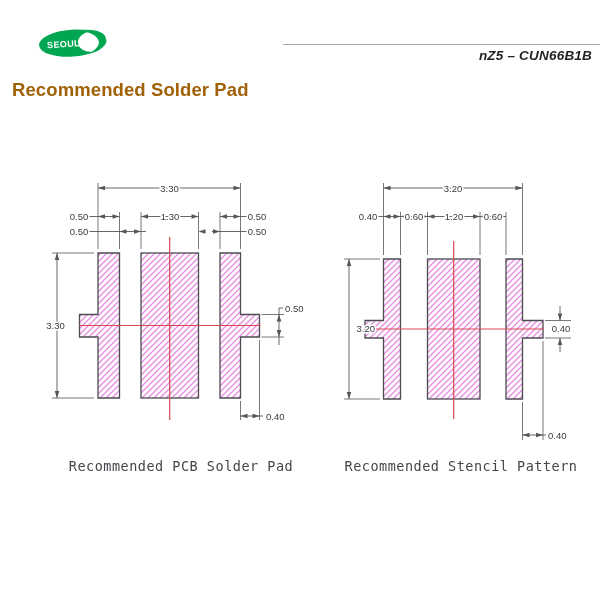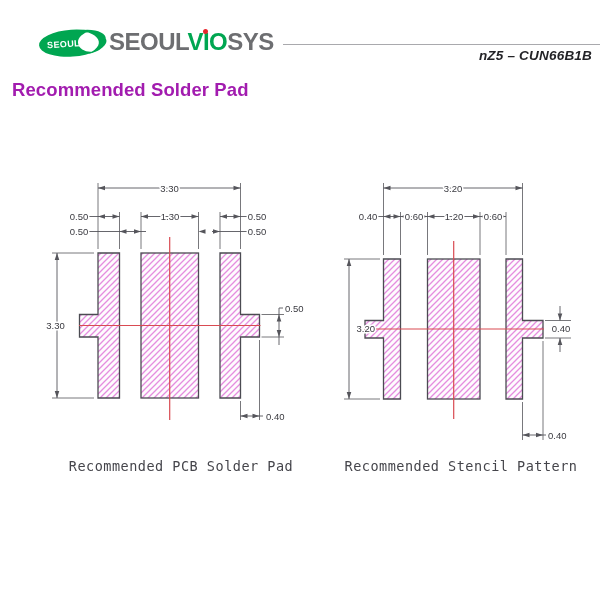--- a/index.html
+++ b/index.html
@@ -11,21 +11,21 @@
   #wordmark{position:absolute;left:109px;top:28px;font-weight:bold;font-size:24px;
             letter-spacing:-0.5px;white-space:nowrap;}
   .wm-gray{color:#6d6e71;}
   .wm-green{color:#00a651;}
   #wm-dot{position:absolute;left:94px;top:1px;width:5px;height:5px;border-radius:50%;
           background:#e8262d;}
   #header-rule{position:absolute;left:283px;top:44px;right:0;height:1px;background:#a9a9ad;}
   #part-number{position:absolute;right:8px;top:48px;font-size:13.5px;font-weight:bold;
                color:#232327;letter-spacing:0.2px;font-style:italic;}
   #page-title{position:absolute;left:12px;top:79px;font-size:18.5px;font-weight:bold;
-              color:#a21caf;letter-spacing:0.1px;}
+              color:#a16207;letter-spacing:0.1px;}
 
   
   #drawing{position:absolute;left:0;top:0;}
   .pad{fill:url(#hatch);stroke:#4b4b52;stroke-width:1.3;}
   .dim{stroke:#55555b;stroke-width:0.9;fill:none;}
   .ext{stroke:#55555b;stroke-width:0.8;fill:none;}
   .arr{fill:#55555b;stroke:none;}
   .cl{stroke:#d94b52;stroke-width:1.2;fill:none;}
   .dimlbl{font-family:"Liberation Sans",sans-serif;font-size:9.5px;fill:#3a3a40;
           paint-order:stroke;stroke:#ffffff;stroke-width:3px;stroke-linejoin:round;}
@@ -39,24 +39,20 @@
 
   <svg id="logo-badge" width="74" height="34" viewBox="0 0 74 34">
     <g transform="rotate(-4 37 17)">
       <ellipse cx="35" cy="17" rx="33" ry="13.5" fill="#00a651"></ellipse>
       <ellipse cx="54" cy="17" rx="13" ry="10" fill="#ffffff"></ellipse>
       <path d="M42,5 C58,3 70,9 69,15 C72,20 62,28 50,29 C62,24 64,18 60,13 C56,8 49,6 42,5 Z" fill="#00a651"></path>
       <text x="10" y="20.5" font-size="9" font-weight="bold" fill="#ffffff" font-family="Liberation Sans, sans-serif" letter-spacing="0.4">SEOUL</text>
     </g>
   </svg>
 
-  <div id="wordmark">
-    <span class="wm-gray">SEOUL</span><span class="wm-green">VIO</span><span class="wm-gray">SYS</span>
-    <span id="wm-dot"></span>
-  </div>
 
   <div id="header-rule"></div>
   <div id="part-number">nZ5 – CUN66B1B</div>
 
   <div id="page-title">Recommended Solder Pad</div>
 
   <svg id="drawing" width="600" height="600" viewBox="0 0 600 600">
     <defs>
       <pattern id="hatch" width="6" height="6" patternUnits="userSpaceOnUse">
         <rect width="6" height="6" fill="#fefbfe"></rect>

